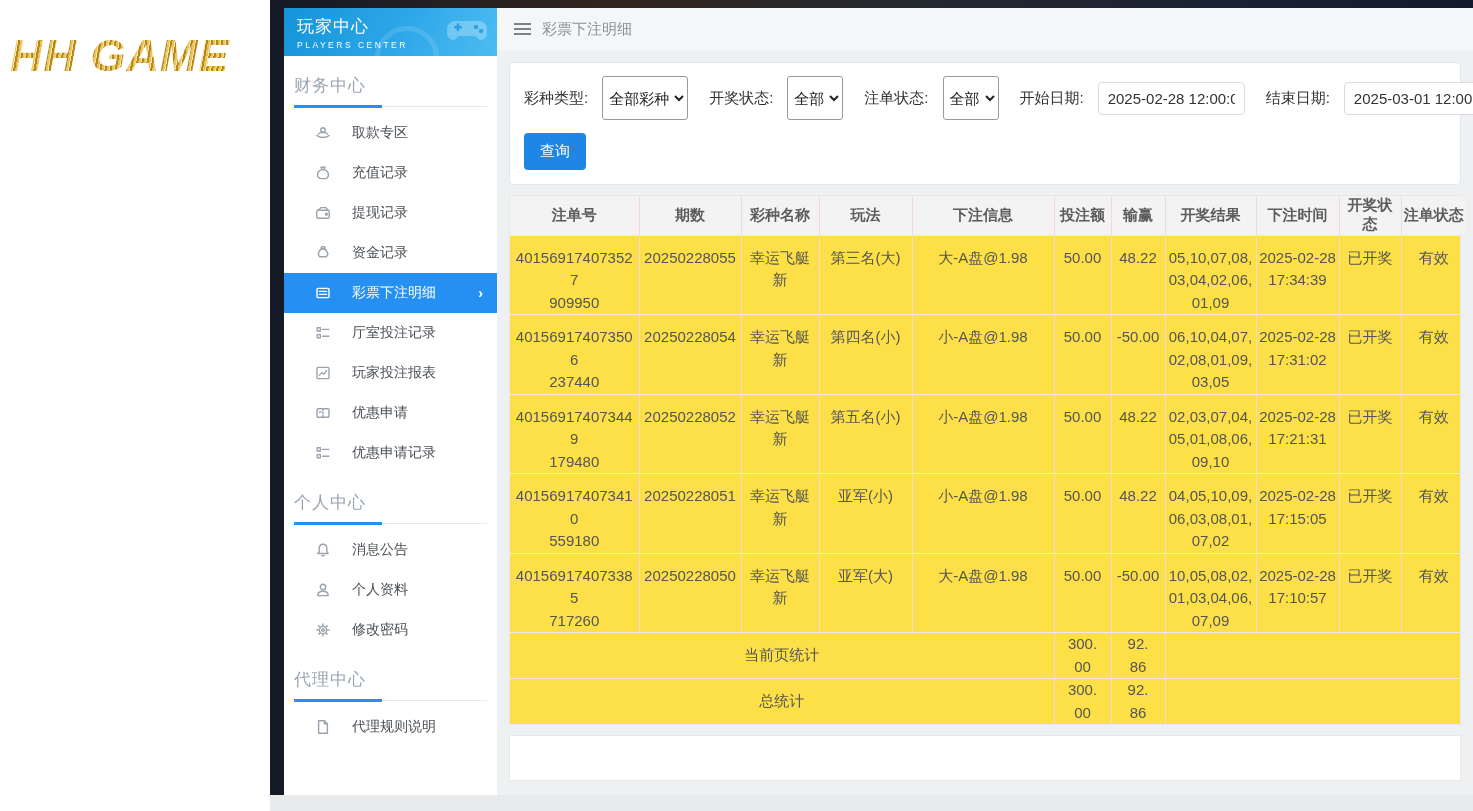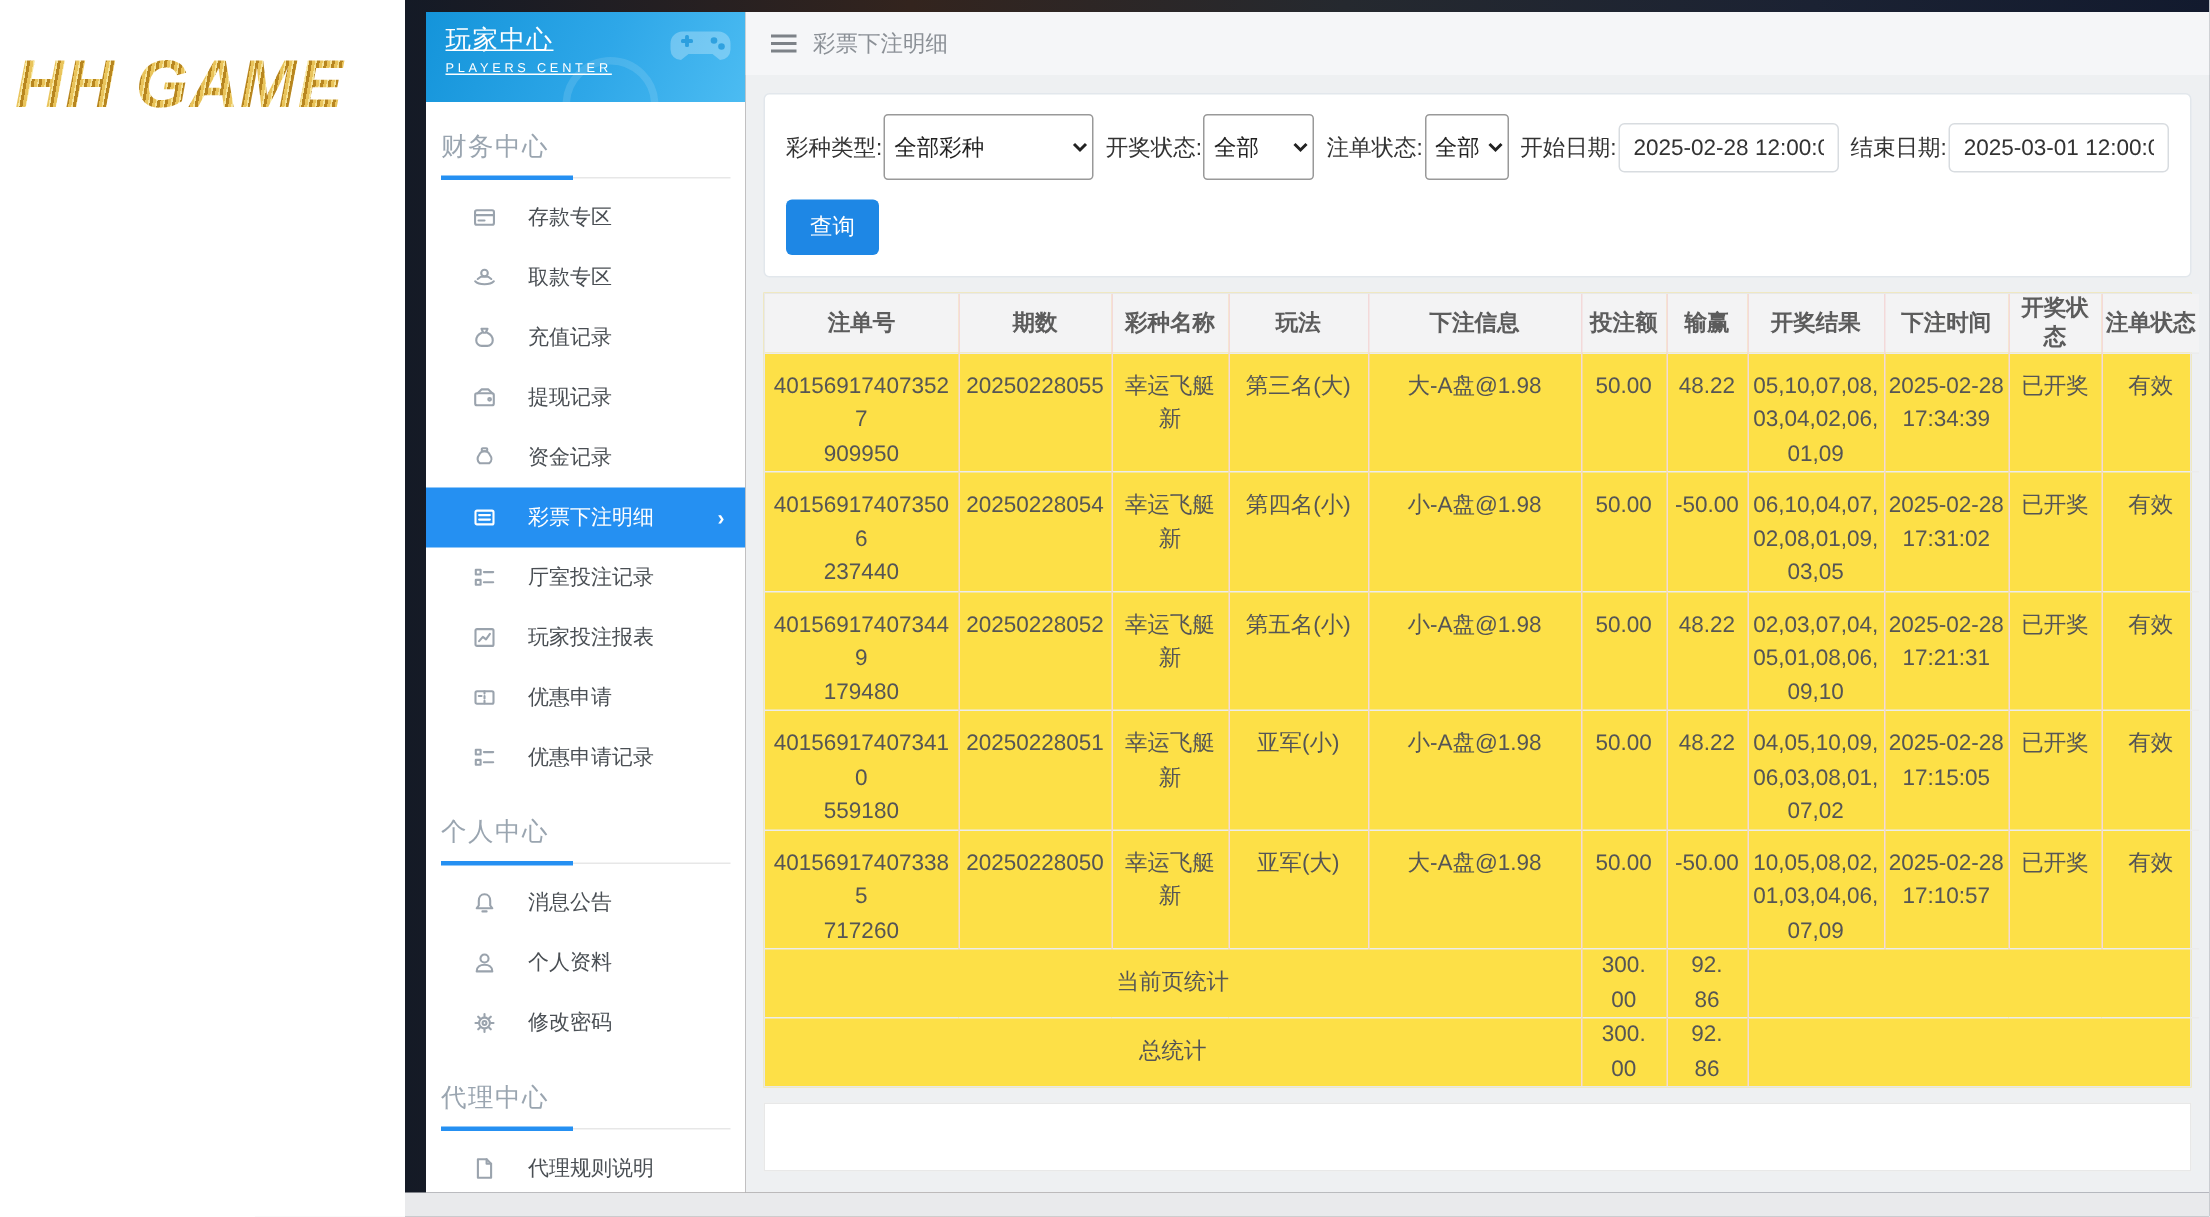--- a/index.html
+++ b/index.html
@@ -18,22 +18,22 @@
     -webkit-background-clip:text; background-clip:text; color:transparent;
   }
 
   
   .app { position:absolute; left:270px; top:0; right:0; bottom:0;
     background:linear-gradient(90deg,#141a26,#33241e 28%,#25292f 52%,#1b2233 78%,#121a2e); }
   .bottom-strip { position:absolute; left:0; right:0; bottom:0; height:16px; background:#e9eaec; }
 
   
   .sidebar { position:absolute; left:14px; top:8px; width:213px; bottom:16px; background:#fff; overflow:hidden; }
-  .sb-header { height:60px; background:linear-gradient(115deg,#1494da,#2ea7e8 55%,#4cbcf2); color:#fff;
-    padding:7px 12px 0 13px; position:relative; overflow:hidden;text-decoration:underline; }
+  .sb-header { height:48px; background:linear-gradient(115deg,#1494da,#2ea7e8 55%,#4cbcf2); color:#fff;
+    padding:7px 12px 0 13px; position:relative; overflow:hidden; }
   .sb-header::after { content:""; position:absolute; width:54px; height:54px; border:5px solid rgba(255,255,255,.12);
     border-radius:50%; right:58px; bottom:-34px; }
   .sb-title { font-size:17px; letter-spacing:1px; }
   .sb-sub { font-size:8.5px; letter-spacing:2.5px; margin-top:2px; }
   .sb-gamepad { position:absolute; right:9px; top:7px; opacity:.5; }
   .section-title { margin:18px 10px 0 10px; font-size:17px; color:#9aa5b0; letter-spacing:1px; }
   .section-rule { margin:9px 10px 6px 10px; height:1px; background:#e7e7e7; position:relative; }
   .section-rule .accent { position:absolute; left:0; top:-1px; width:88px; height:3px; background:#2590f2; }
   .menu-item { height:40px; display:flex; align-items:center; padding-left:31px; color:#4a4f54;
     font-size:14px; cursor:pointer; position:relative; }
@@ -45,21 +45,21 @@
 
   
   .main { position:absolute; left:227px; top:8px; right:0; bottom:16px; background:#eef0f2; overflow:hidden; }
   .breadcrumb { height:42px; background:#f5f6f8; display:flex; align-items:center; padding:0 17px; gap:11px;
     color:#8b9096; font-size:15px; }
   .hamburger { display:flex; flex-direction:column; gap:3px; cursor:pointer; }
   .hamburger span { width:17px; height:2px; background:#7d8288; }
 
   .filter-card { margin:12px 12px 10px 12px; background:#fff; border:1px solid #e2e7ec; border-radius:4px;
     padding:13px 14px 14px; }
-  .filter-row { display:flex; align-items:center; gap:1px; font-size:15px; color:#333; white-space:nowrap; }
+  .filter-row { display:flex; align-items:center; gap:14px; font-size:15px; color:#333; white-space:nowrap; }
   .filter-row label { margin-left:7px; }
   .filter-row label:first-child { margin-left:0; }
   select { height:44px; border:1px solid #999; border-radius:3px; background:#fff; font-size:15px;
     color:#222; padding:0 2px; font-family:inherit; }
   .sel-lottery { width:140px; } .sel-draw { width:74px; } .sel-order { width:56px; }
   .date-input { width:147px; height:33px; border:1px solid #d8dce0; border-radius:4px; font-size:15px;
     color:#333; padding:0 9px; font-family:inherit; }
   .btn-query { margin-top:13px; background:#1e87e5; color:#fff; border:none; border-radius:4px;
     font-size:15px; padding:9px 16px; cursor:pointer; font-family:inherit; }
 
@@ -96,28 +96,20 @@
         <circle cx="30" cy="12" r="2.2" fill="#1e8fd2"></circle>
           <circle cx="35" cy="16" r="2.2" fill="#1e8fd2"></circle>
         <rect x="8" y="11" width="8" height="2.6" rx="1" fill="#1e8fd2"></rect>
           <rect x="10.7" y="8.3" width="2.6" height="8" rx="1" fill="#1e8fd2"></rect>
       </svg>
     </div>
     <nav>
         <div class="section-title">财务中心</div>
         <div class="section-rule">
           <span class="accent"></span>
-        </div>
-        <div class="menu-item">
-          <span class="mi-icon"><svg width="16" height="16" viewBox="0 0 16 16">
-              <rect x="1.7" y="3.2" width="12.6" height="9.6" rx="1.2"></rect>
-              <line x1="1.7" y1="6.4" x2="14.3" y2="6.4"></line>
-              <line x1="4" y1="10" x2="8" y2="10"></line>
-            </svg></span>
-          <span>存款专区</span>
         </div>
         <div class="menu-item">
           <span class="mi-icon"><svg width="16" height="16" viewBox="0 0 16 16">
               <path d="M1.8 10.5 c2.5 2.6 9.9 2.6 12.4 0"></path>
               <path d="M3.5 9 l2-1.5 5 0 2 1.5"></path>
               <circle cx="8" cy="5" r="2.2"></circle>
             </svg></span>
           <span>取款专区</span>
         </div>
         <div class="menu-item">

